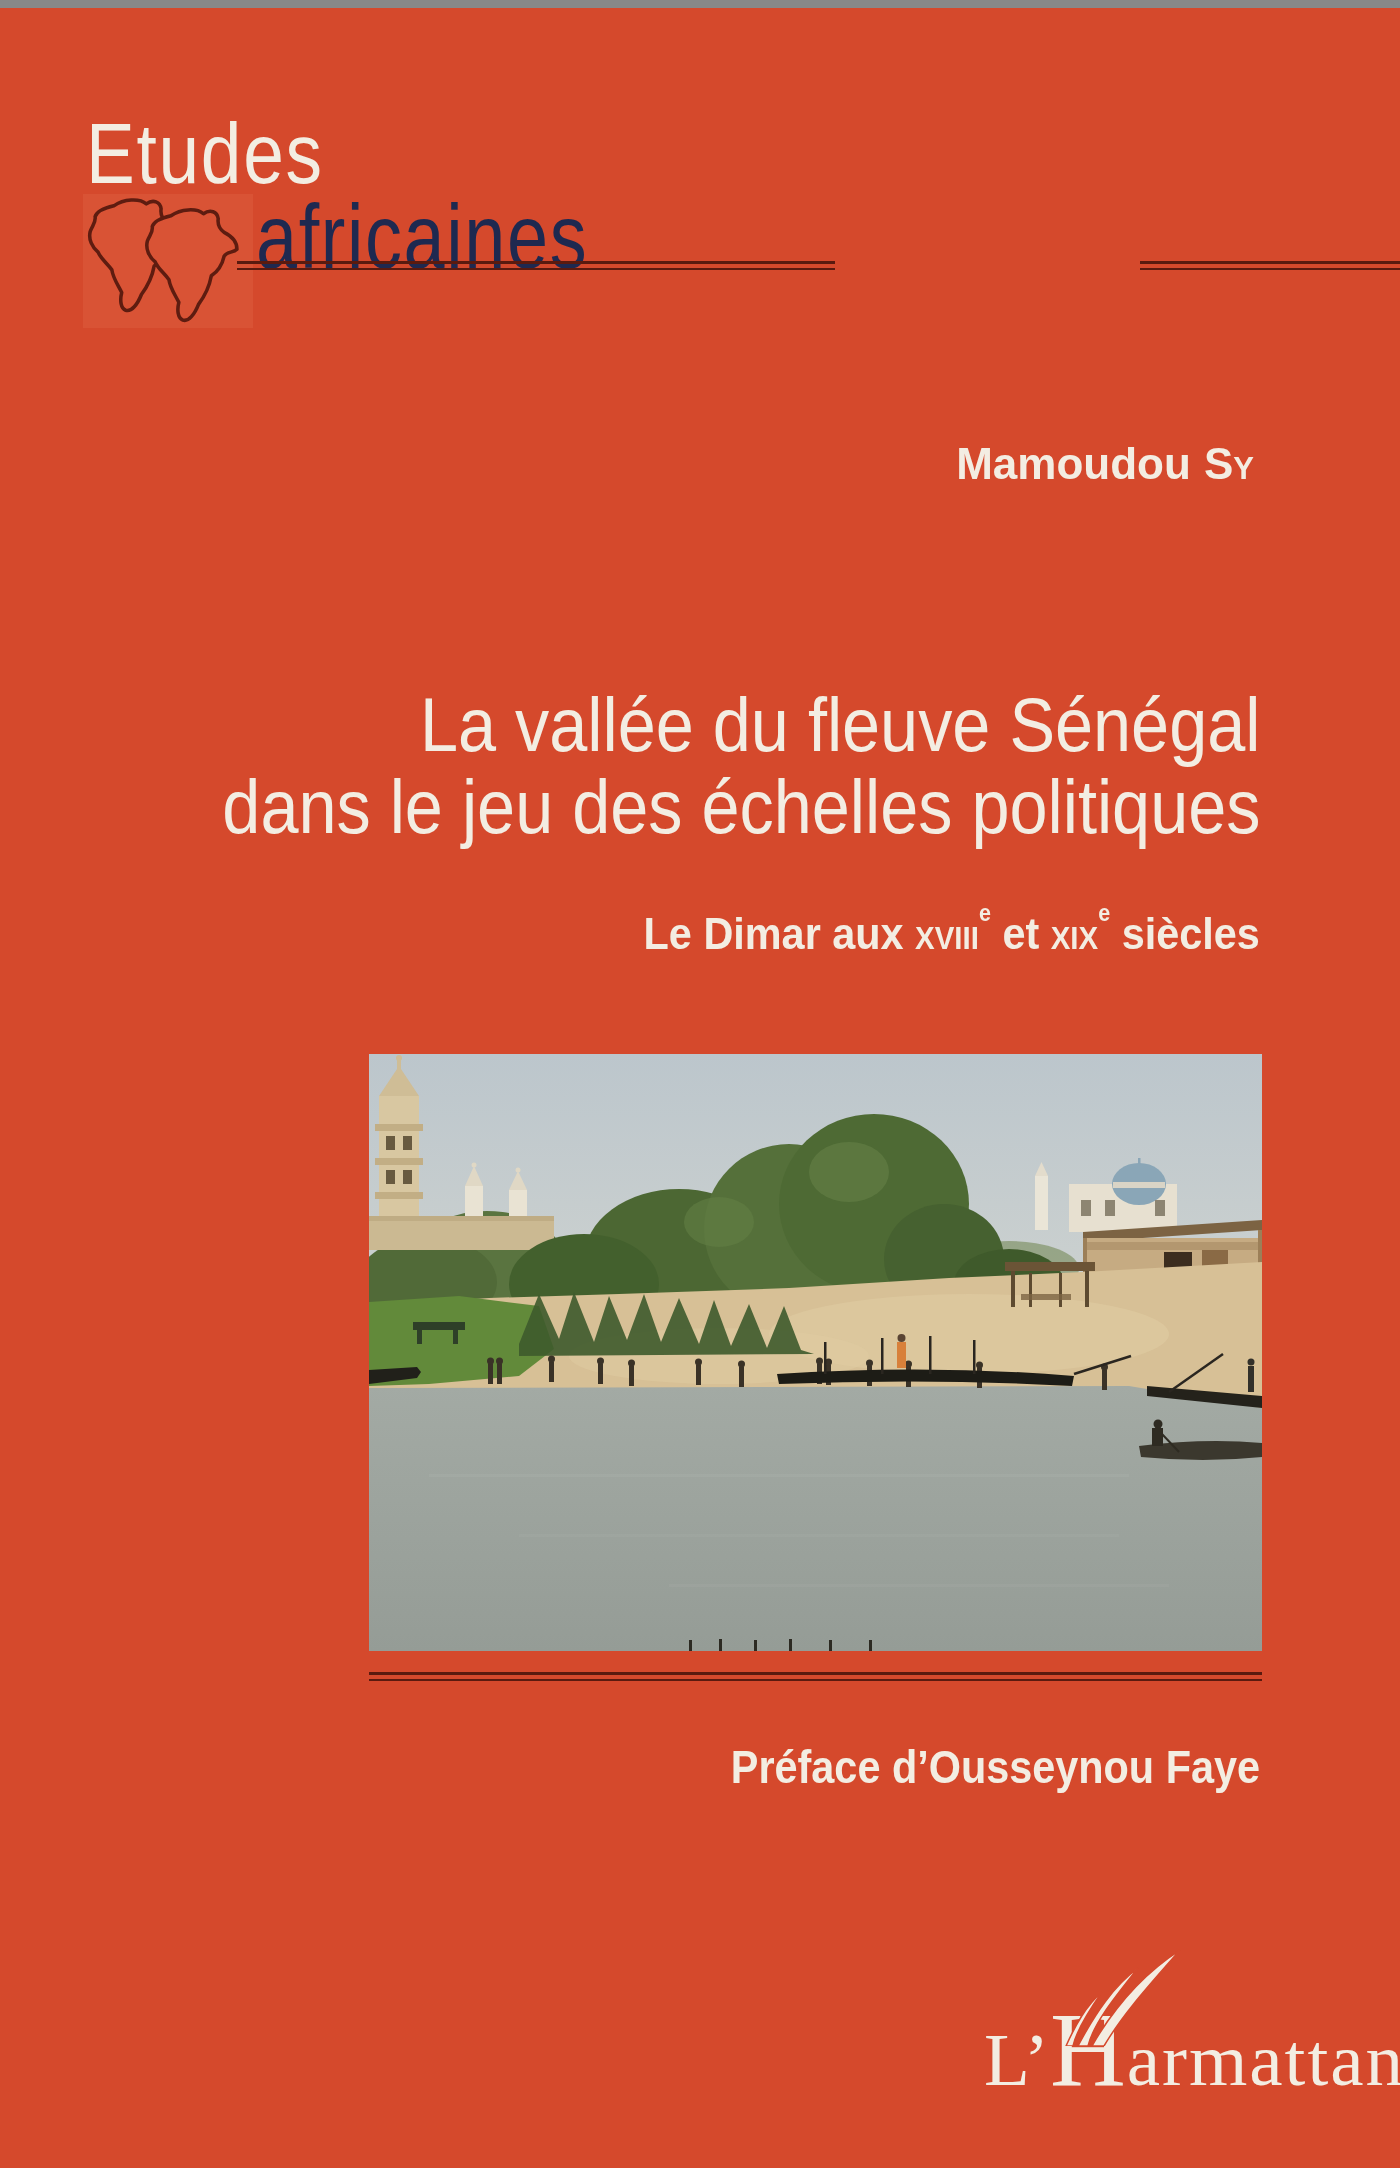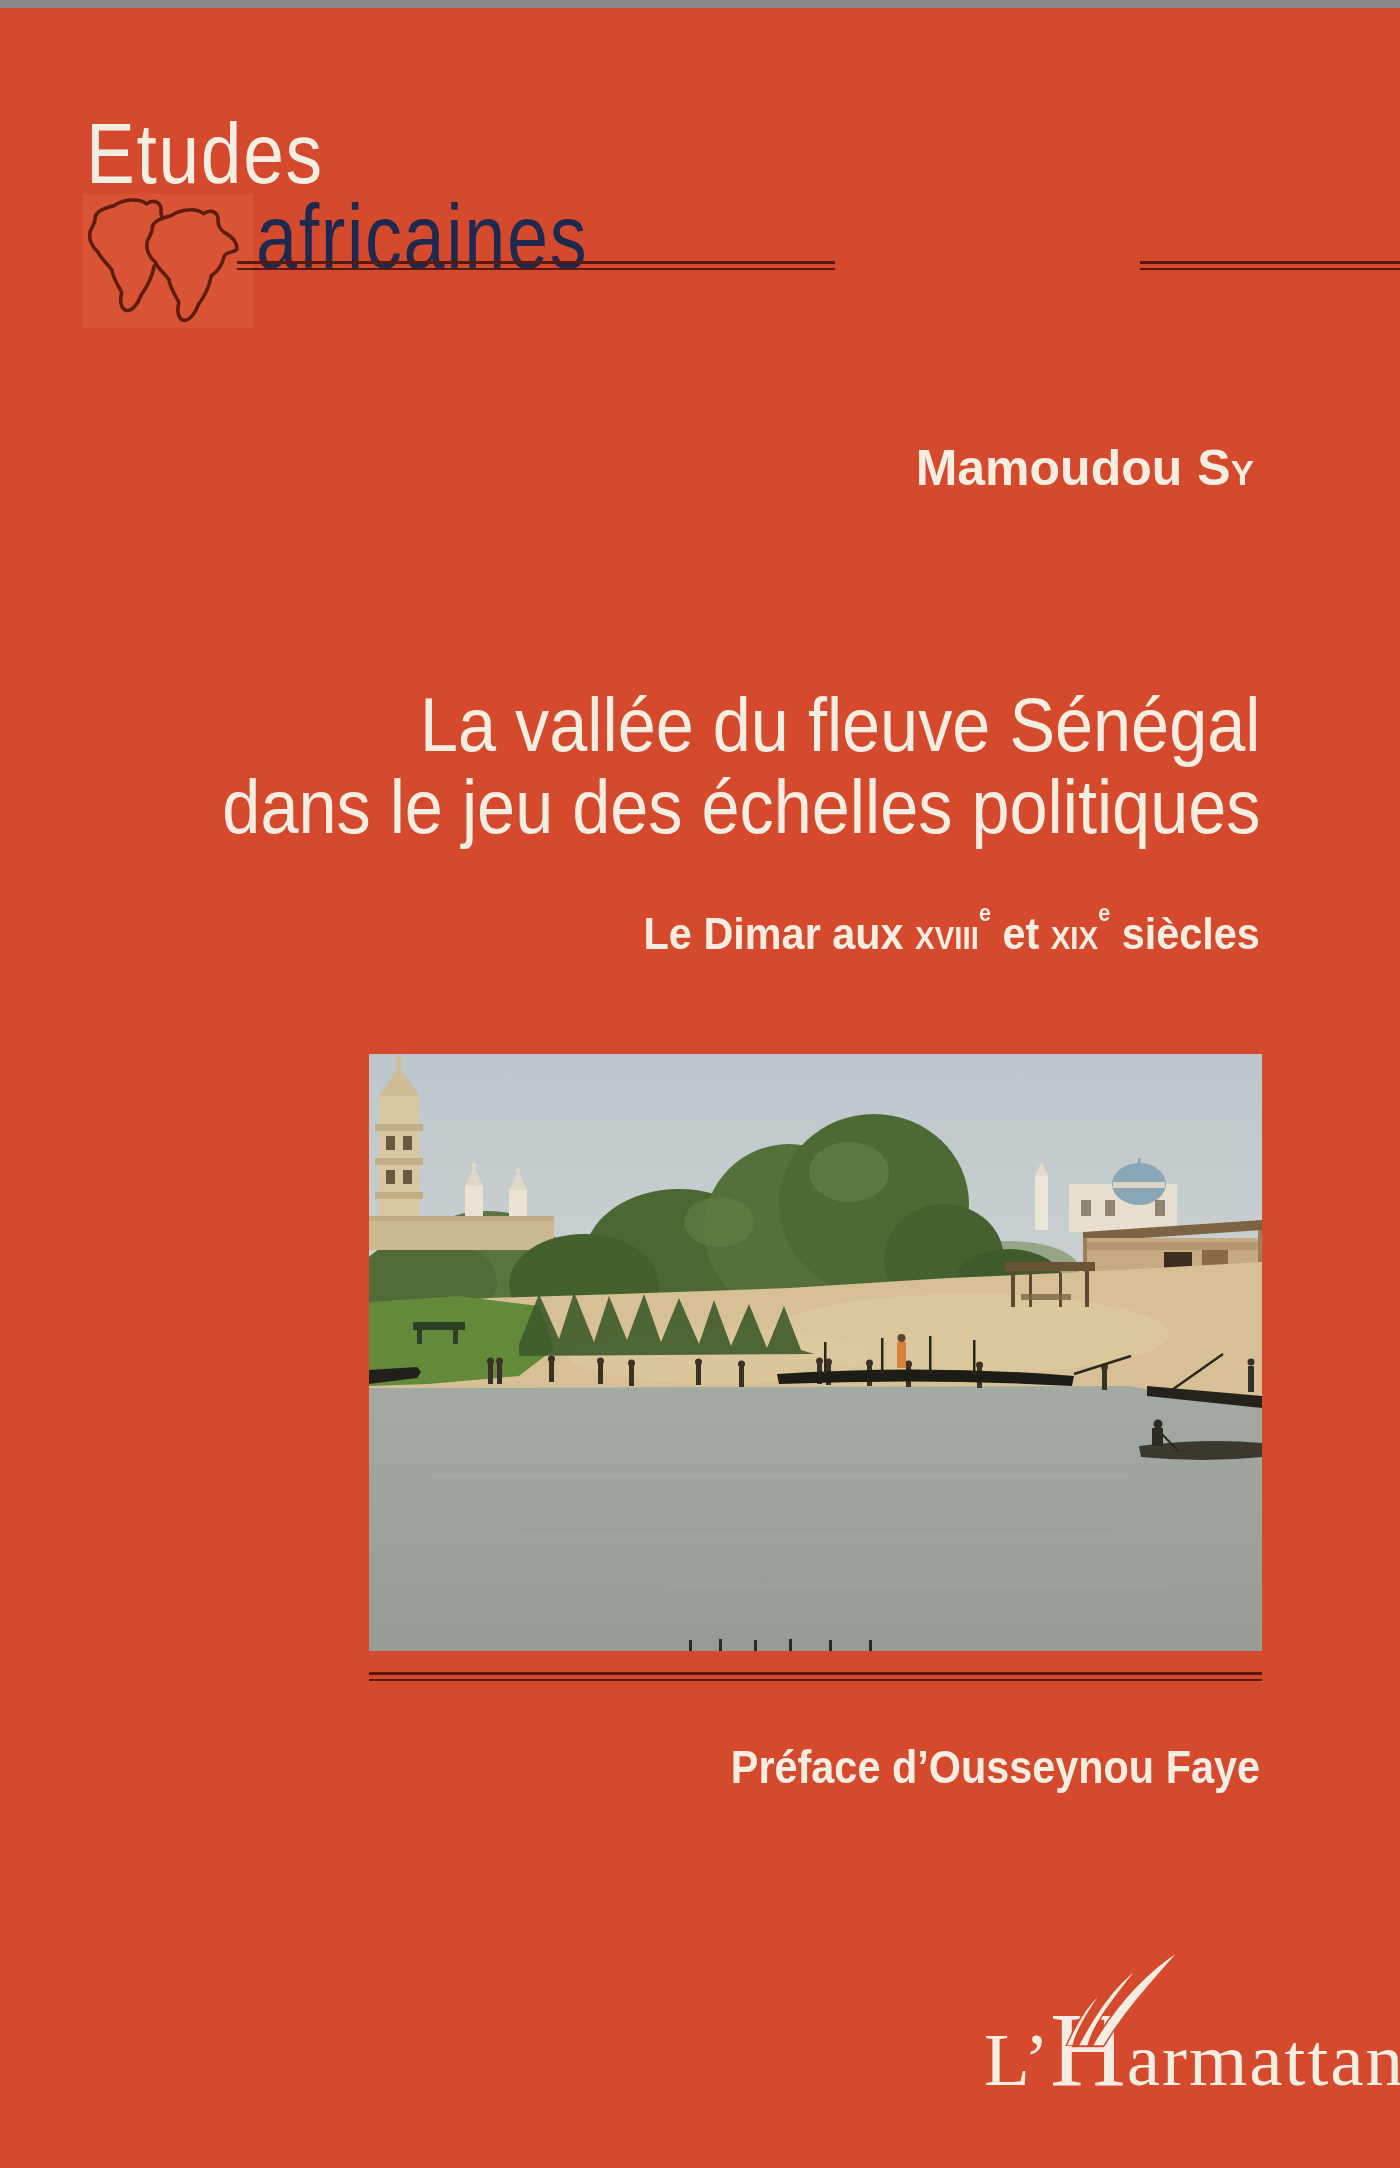--- a/index.html
+++ b/index.html
@@ -35,21 +35,21 @@
   .drule{height:4px;border-top:3px solid var(--rule);border-bottom:2px solid var(--rule);}
   .rule-series-left{left:237px;top:253px;width:598px;}
   .rule-series-right{left:1140px;top:253px;width:260px;}
   .series-label{
     left:845px;top:228px;width:300px;text-align:center;
     font-size:42px;font-style:italic;font-weight:300;letter-spacing:1px;
     color:var(--cream);white-space:nowrap;
   }
   
   .author{
-    right:146px;top:430px;font-size:50px;font-weight:bold;line-height:1.2;
+    right:146px;top:430px;font-size:44px;font-weight:bold;line-height:1.2;
     text-align:right;white-space:nowrap;
   }
   .sc{font-variant:small-caps;}
   .lastname{margin-left:.3em;}
   .title{
     right:140px;top:676px;text-align:right;font-weight:300;
     font-size:76px;line-height:82px;letter-spacing:0;
     transform:scaleX(.9);transform-origin:100% 0;white-space:nowrap;
   }
   .subtitle{

